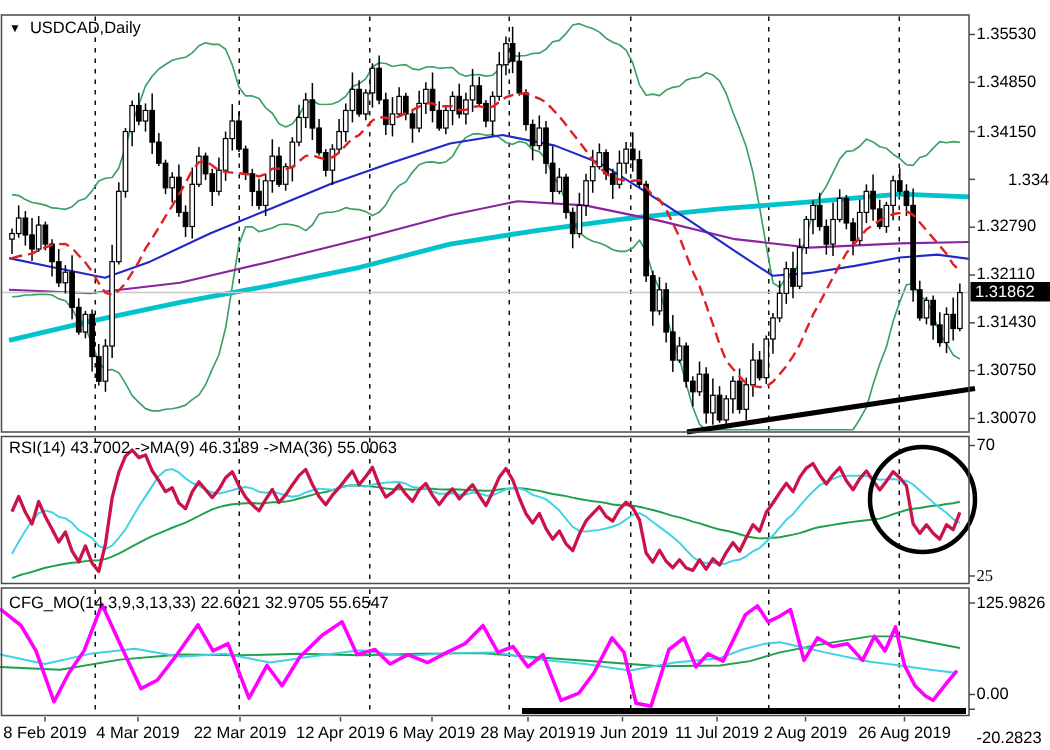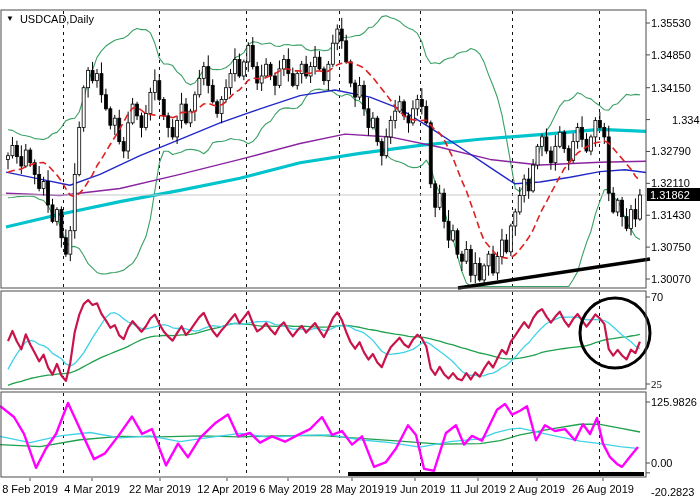--- a/index.html
+++ b/index.html
@@ -371,20 +371,22 @@
       <line x1="478" y1="478" x2="478" y2="481" stroke="#4a4a4a" stroke-width="1"></line>
       <line x1="537" y1="478" x2="537" y2="481" stroke="#4a4a4a" stroke-width="1"></line>
       <line x1="603" y1="478" x2="603" y2="481" stroke="#4a4a4a" stroke-width="1"></line>
     </svg>
 
   <div class="title-row">
     <span class="dd-icon">▼</span>
     <span>USDCAD,Daily</span>
   </div>
 
+  <div class="panel-label" style="top:293px">RSI(14) 43.7002 -&gt;MA(9) 46.3189 -&gt;MA(36) 55.0063</div>
+  <div class="panel-label" style="top:396px">CFG_MO(14,3,9,3,13,33) 22.6021 32.9705 55.6547</div>
 
   <div id="axis-labels">
       <div class="axis-label" style="top: 17px;">1.35530</div>
       <div class="axis-label" style="top: 48.8828px;">1.34850</div>
       <div class="axis-label" style="top: 81.7033px;">1.34150</div>
       <div class="axis-label" style="top: 113.586px; margin-left: 21px;">1.33470</div>
       <div class="axis-label" style="top: 145.469px;">1.32790</div>
       <div class="axis-label" style="top: 177.352px;">1.32110</div>
       <div class="axis-label" style="top: 209.234px;">1.31430</div>
       <div class="axis-label" style="top: 241.117px;">1.30750</div>

